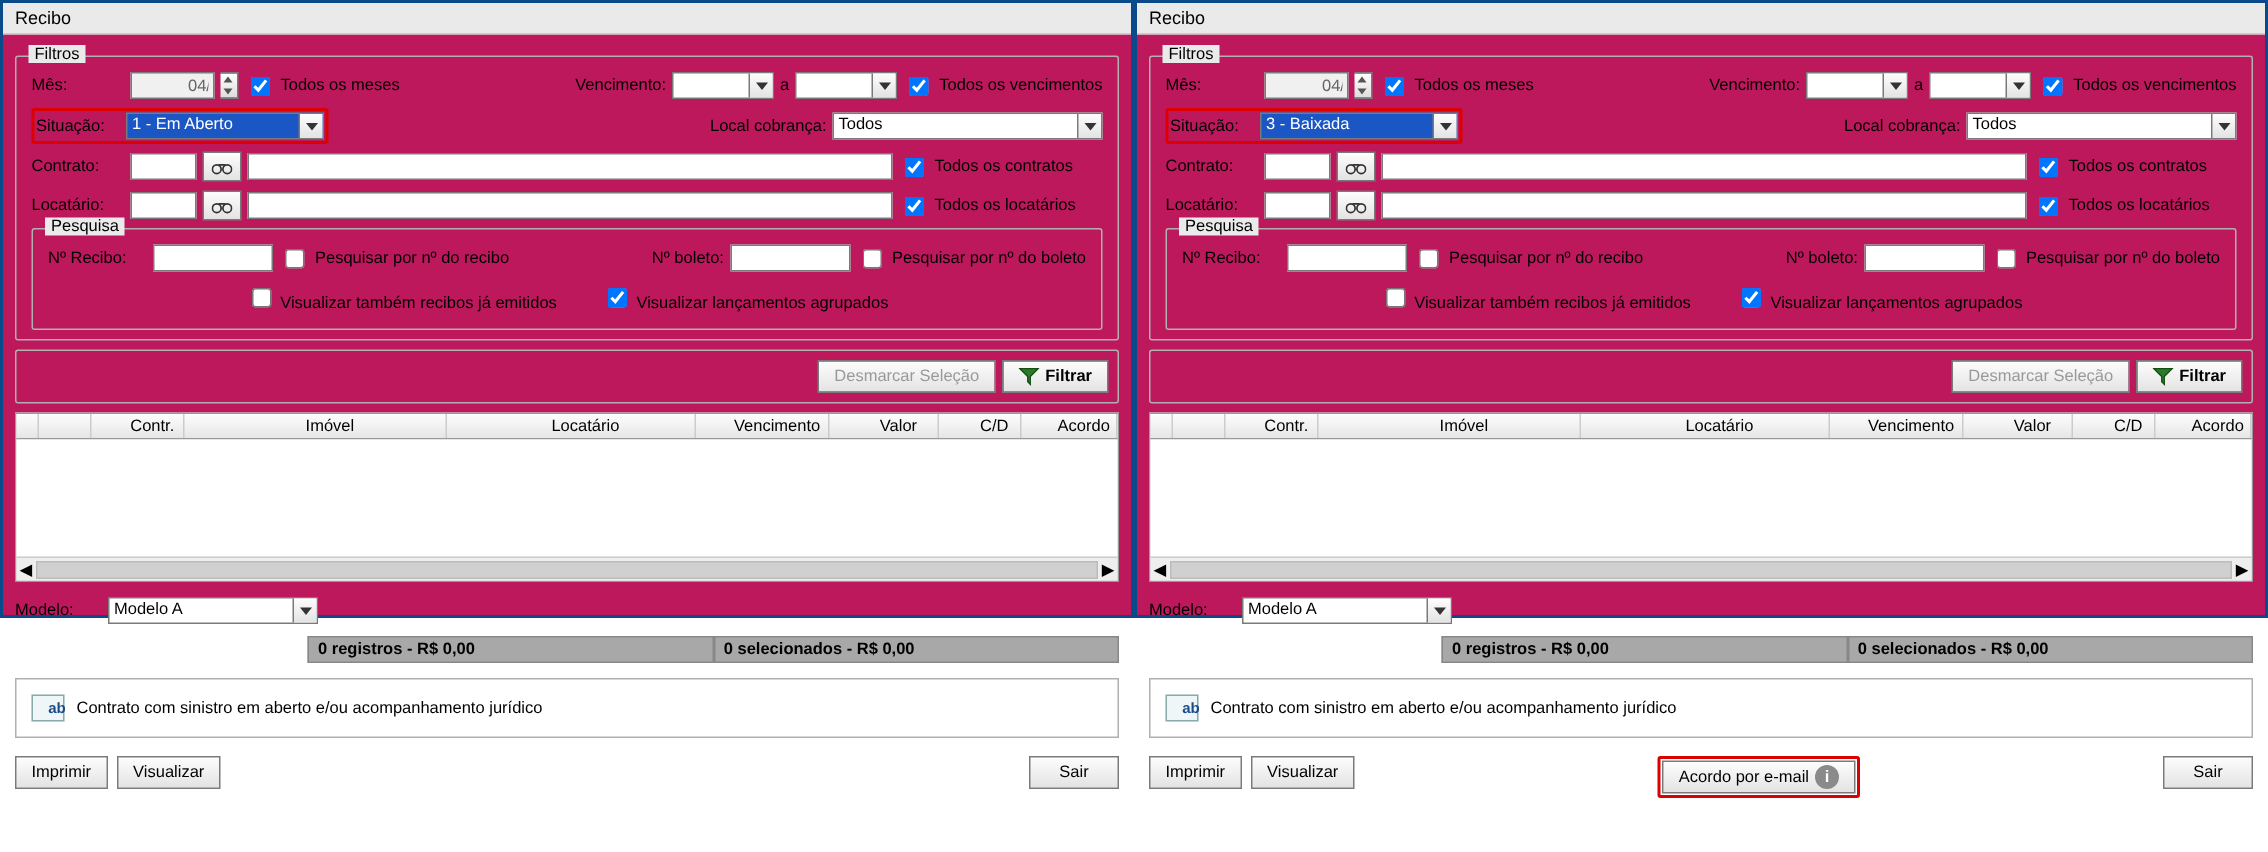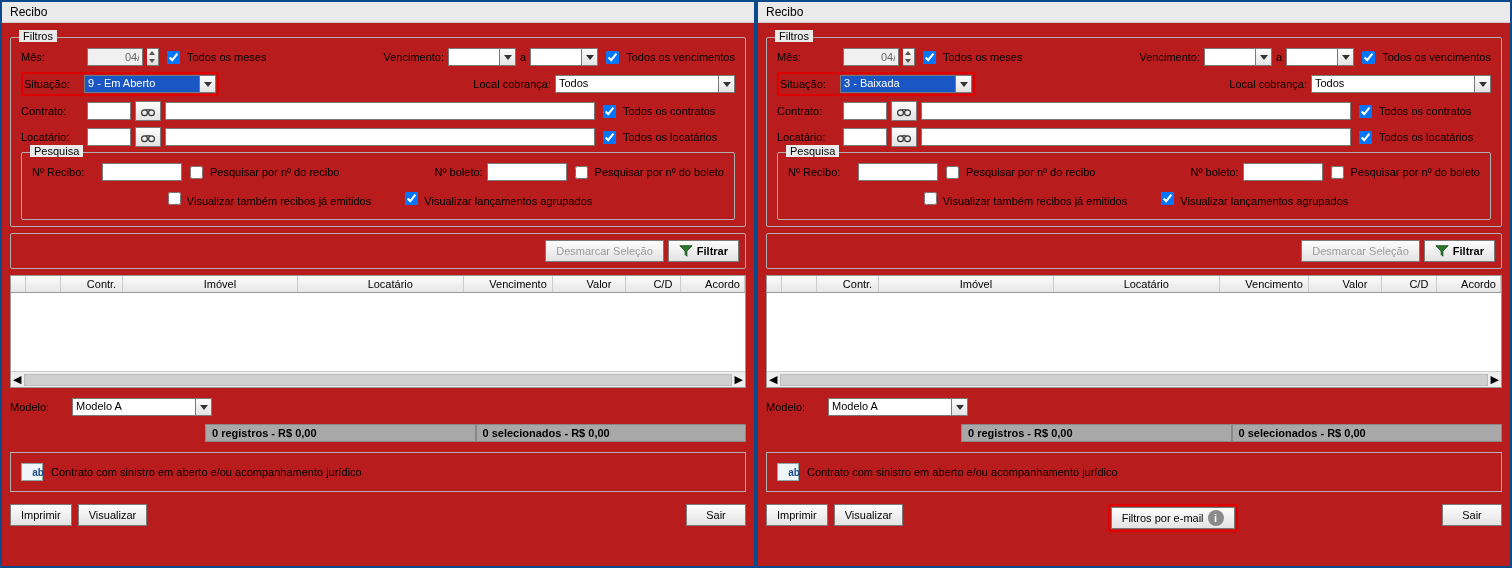--- a/index.html
+++ b/index.html
@@ -8,24 +8,24 @@
     font-family: Tahoma, Arial, sans-serif;
     font-size: 11px;
     color: #000;
     background: #fff;
     display: flex;
     width: 1512px;
     height: 568px;
   }
   .pane {
     width: 756px;
-    height: 568px;
+    height: 412px;
     border: 2px solid #0a4a8a;
     position: relative;
-    background: #b91c1c;
+    background: #be185d;
   }
   .titlebar {
     background: #eaeaea;
     padding: 3px 8px;
     font-size: 12px;
     border-bottom: 1px solid #ccc;
   }
   .body {
     padding: 8px;
   }
@@ -147,21 +147,21 @@
         <span>a</span>
         <span class="select-wrap"><input class="input" style="width: 68px;"><span class="arrow"></span></span>
         <input type="checkbox" class="chk" checked="" style="">
         <span>Todos os vencimentos</span>
       </div>
 
       <div class="row">
         <span class="redbox">
           <span class="lbl" style="min-width:56px">Situação:</span>
           <span class="select-wrap">
-            <span class="input highlight-sel" style="width:132px;display:inline-block">9 - Em Aberto</span>
+            <span class="input highlight-sel" style="width:132px;display:inline-block">1 - Em Aberto</span>
             <span class="arrow"></span>
           </span>
         </span>
         <span style="flex:1"></span>
         <span>Local cobrança:</span>
         <span class="select-wrap">
           <span class="input" style="width:180px;display:inline-block">Todos</span>
           <span class="arrow"></span>
         </span>
       </div>
@@ -418,21 +418,21 @@
       <span class="legend-ab">ab</span>
       <span>Contrato com sinistro em aberto e/ou acompanhamento jurídico</span>
     </div>
 
     <div class="bottom-btns">
       <span class="btn">Imprimir</span>
       <span class="btn">Visualizar</span>
       <span class="spacer"></span>
       <span class="redbox">
         <span class="btn">
-          <span>Filtros por e-mail</span>
+          <span>Acordo por e-mail</span>
           <span class="info-icon">i</span>
         </span>
       </span>
       <span style="flex:1"></span>
       <span class="btn" style="min-width:60px;justify-content:center">Sair</span>
     </div>
   </div>
 </div>
 
 </body></html>

